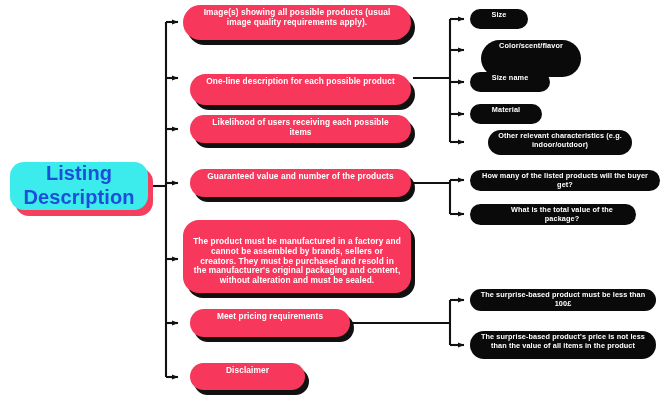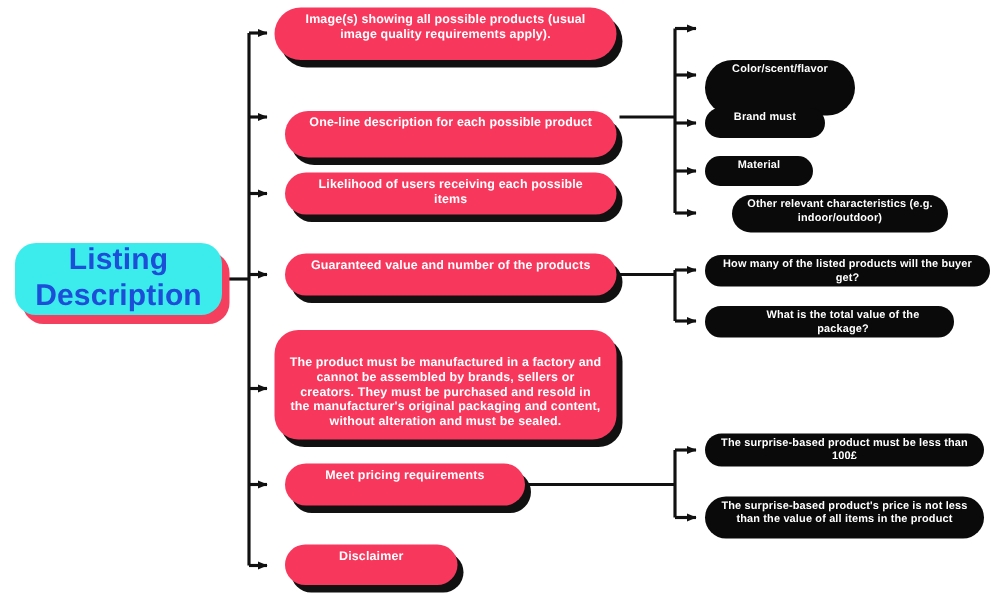--- a/index.html
+++ b/index.html
@@ -140,27 +140,30 @@
   </div>
 
   <div class="node node-pink" style="left:190px; top:309px; width:160px; height:28px;">
     <span class="label">Meet pricing requirements</span>
   </div>
 
   <div class="node node-pink" style="left:190px; top:363px; width:115px; height:27px;">
     <span class="label">Disclaimer</span>
   </div>
 
+  <div class="node node-black" style="left:470px; top:9px; width:58px; height:20px;">
+    <span class="label">Size</span>
+  </div>
 
-  <div class="node node-black" style="left:470px; top:40px; width:100px; height:37px;">
+  <div class="node node-black" style="left:481px; top:40px; width:100px; height:37px;">
     <span class="label">Color/scent/flavor</span>
   </div>
 
   <div class="node node-black" style="left:470px; top:72px; width:80px; height:20px;">
-    <span class="label">Brand must</span>
+    <span class="label">Size name</span>
   </div>
 
   <div class="node node-black" style="left:470px; top:104px; width:72px; height:20px;">
     <span class="label">Material</span>
   </div>
 
   <div class="node node-black" style="left:488px; top:130px; width:144px; height:25px;">
     <span class="label">Other relevant characteristics (e.g. indoor/outdoor)</span>
   </div>
 

